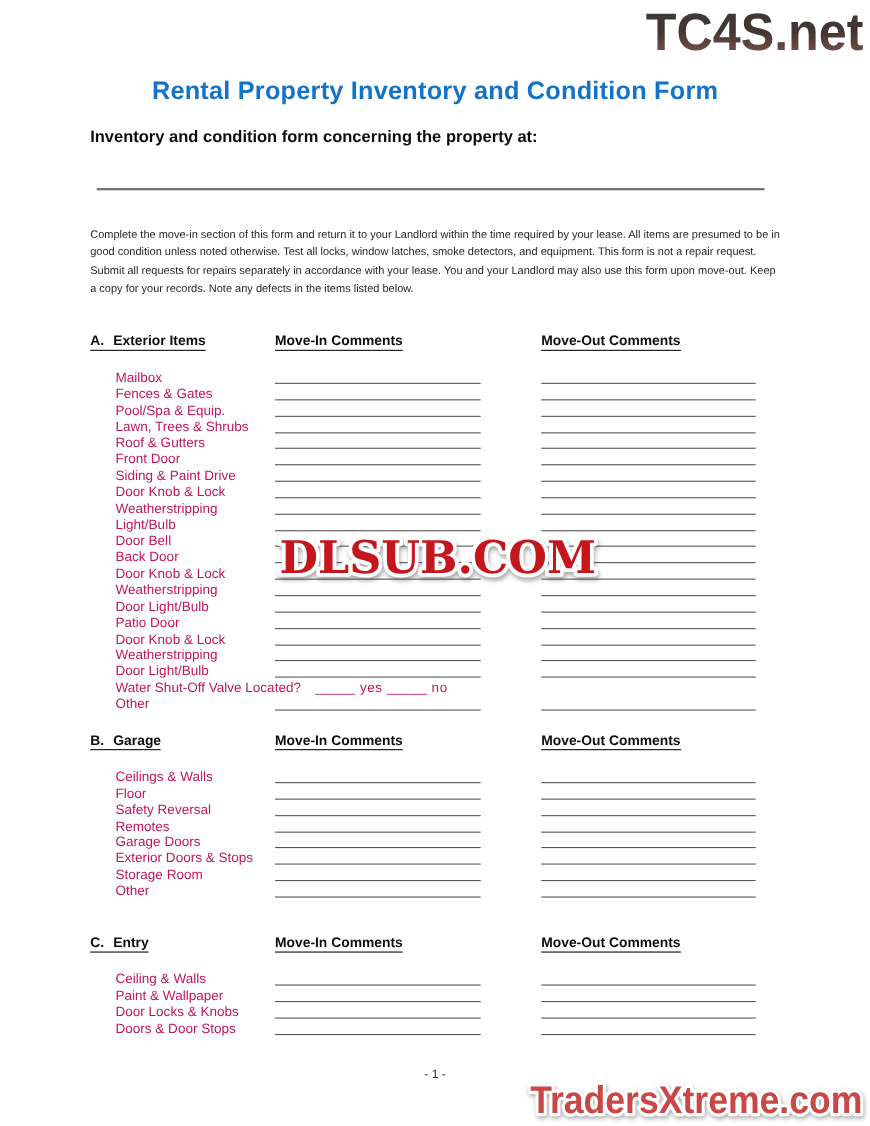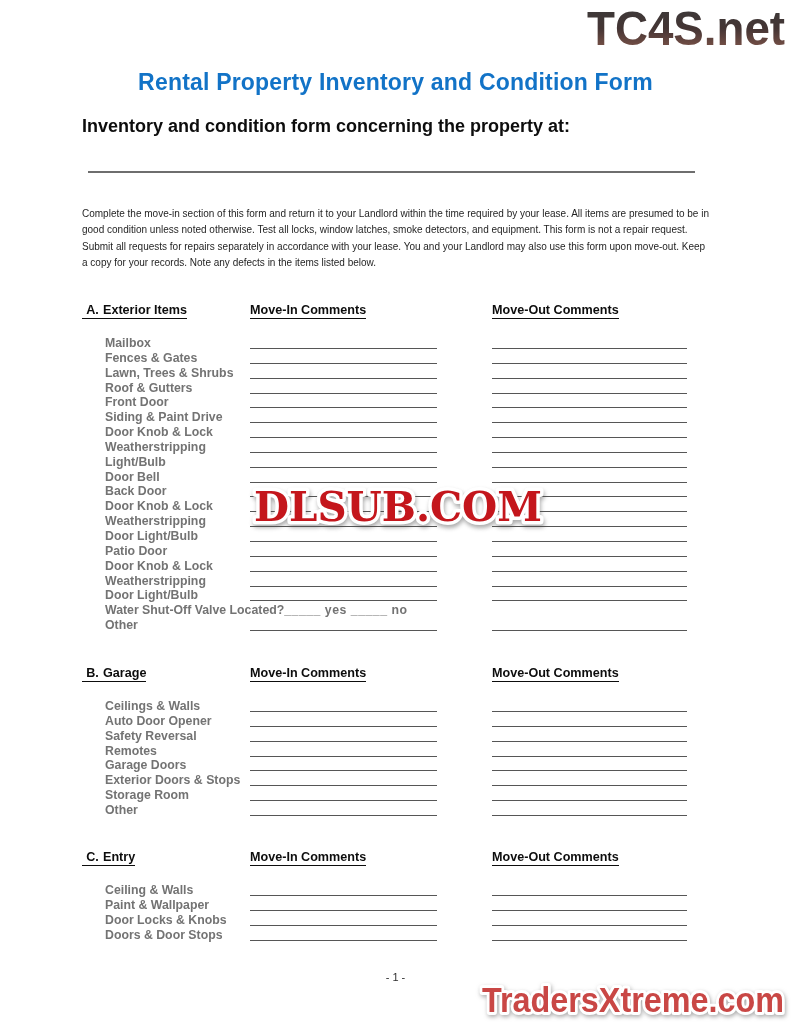--- a/index.html
+++ b/index.html
@@ -8,43 +8,43 @@
     font-family:"Liberation Sans",sans-serif;color:#1c1c1c;
   }
   
   .tc4s{position:absolute;top:1px;right:2px;}
   
   .title{
     position:absolute;top:69px;left:0;width:100%;text-align:center;
     font-size:23px;font-weight:bold;color:#1273c7;letter-spacing:.2px;
   }
   .subtitle{
-    position:absolute;top:116px;left:82px;font-size:18px;font-weight:bold;color:#0d0d0d;
+    position:absolute;top:116px;left:82px;font-size:15px;font-weight:bold;color:#0d0d0d;
   }
   .address-line{
     position:absolute;top:150px;left:88px;width:607px;height:21px;
     border-bottom:2px solid #6e6e6e;
   }
   .intro{
     position:absolute;top:206px;left:82px;width:629px;
     font-size:10px;line-height:16.3px;color:#1f1f1f;margin:0;
   }
   
-  .section{position:absolute;left:82px;width:660px;text-align:center;}
+  .section{position:absolute;left:82px;width:660px;}
   .sec-head{position:relative;height:16px;font-size:12.6px;font-weight:bold;color:#0d0d0d;}
   .sec-title{position:absolute;left:0;border-bottom:1.6px solid #0d0d0d;padding-bottom:1px;white-space:nowrap;}
   .sec-letter{display:inline-block;width:21px;}
   .col-head{position:absolute;border-bottom:1.6px solid #0d0d0d;padding-bottom:1px;white-space:nowrap;}
   .col-in{left:168px;}
   .col-out{left:410px;}
   .rows{position:absolute;top:33px;left:0;right:0;}
-  .row{position:relative;height:14.85px;font-size:12.3px;color:#737373;font-weight:bold;}
+  .row{position:relative;height:14.85px;font-size:12.3px;color:#be185d;}
   .row .label{position:absolute;left:23px;top:0;white-space:nowrap;}
   .row.indent1 .label{left:23px;}
-  .suffix{letter-spacing:.5px;}
+  .suffix{margin-left:13px;letter-spacing:.5px;}
   .blank{position:absolute;top:0;height:12px;border-bottom:1.5px solid #565656;}
   .blank.movein{left:168px;width:187px;}
   .blank.moveout{left:410px;width:195px;}
   
   .dlsub{position:absolute;left:244px;top:478px;filter:drop-shadow(1px 3px 2px rgba(70,70,70,.45));}
   .traders{position:absolute;left:476px;top:977px;filter:drop-shadow(1px 2px 2px rgba(90,90,90,.5));}
   .pagenum{position:absolute;top:971px;left:0;width:100%;text-align:center;font-size:11px;color:#2e2e2e;}
 </style>
 </head>
 <body>
@@ -83,20 +83,25 @@
           <span class="label"><span>Mailbox</span></span>
           <span class="blank movein"></span>
           <span class="blank moveout"></span>
         </div>
         <div class="row">
           <span class="label"><span>Fences &amp; Gates</span></span>
           <span class="blank movein"></span>
           <span class="blank moveout"></span>
         </div>
         <div class="row">
+          <span class="label"><span>Pool/Spa &amp; Equip.</span></span>
+          <span class="blank movein"></span>
+          <span class="blank moveout"></span>
+        </div>
+        <div class="row">
           <span class="label"><span>Lawn, Trees &amp; Shrubs</span></span>
           <span class="blank movein"></span>
           <span class="blank moveout"></span>
         </div>
         <div class="row">
           <span class="label"><span>Roof &amp; Gutters</span></span>
           <span class="blank movein"></span>
           <span class="blank moveout"></span>
         </div>
         <div class="row">
@@ -185,21 +190,21 @@
         <span class="col-head col-in">Move-In Comments</span>
         <span class="col-head col-out">Move-Out Comments</span>
       </div>
       <div class="rows">
         <div class="row">
           <span class="label"><span>Ceilings &amp; Walls</span></span>
           <span class="blank movein"></span>
           <span class="blank moveout"></span>
         </div>
         <div class="row">
-          <span class="label"><span>Auto Door Opener</span></span>
+          <span class="label"><span>Floor</span></span>
           <span class="blank movein"></span>
           <span class="blank moveout"></span>
         </div>
         <div class="row indent1">
           <span class="label"><span>Safety Reversal</span></span>
           <span class="blank movein"></span>
           <span class="blank moveout"></span>
         </div>
         <div class="row">
           <span class="label"><span>Remotes</span></span>

